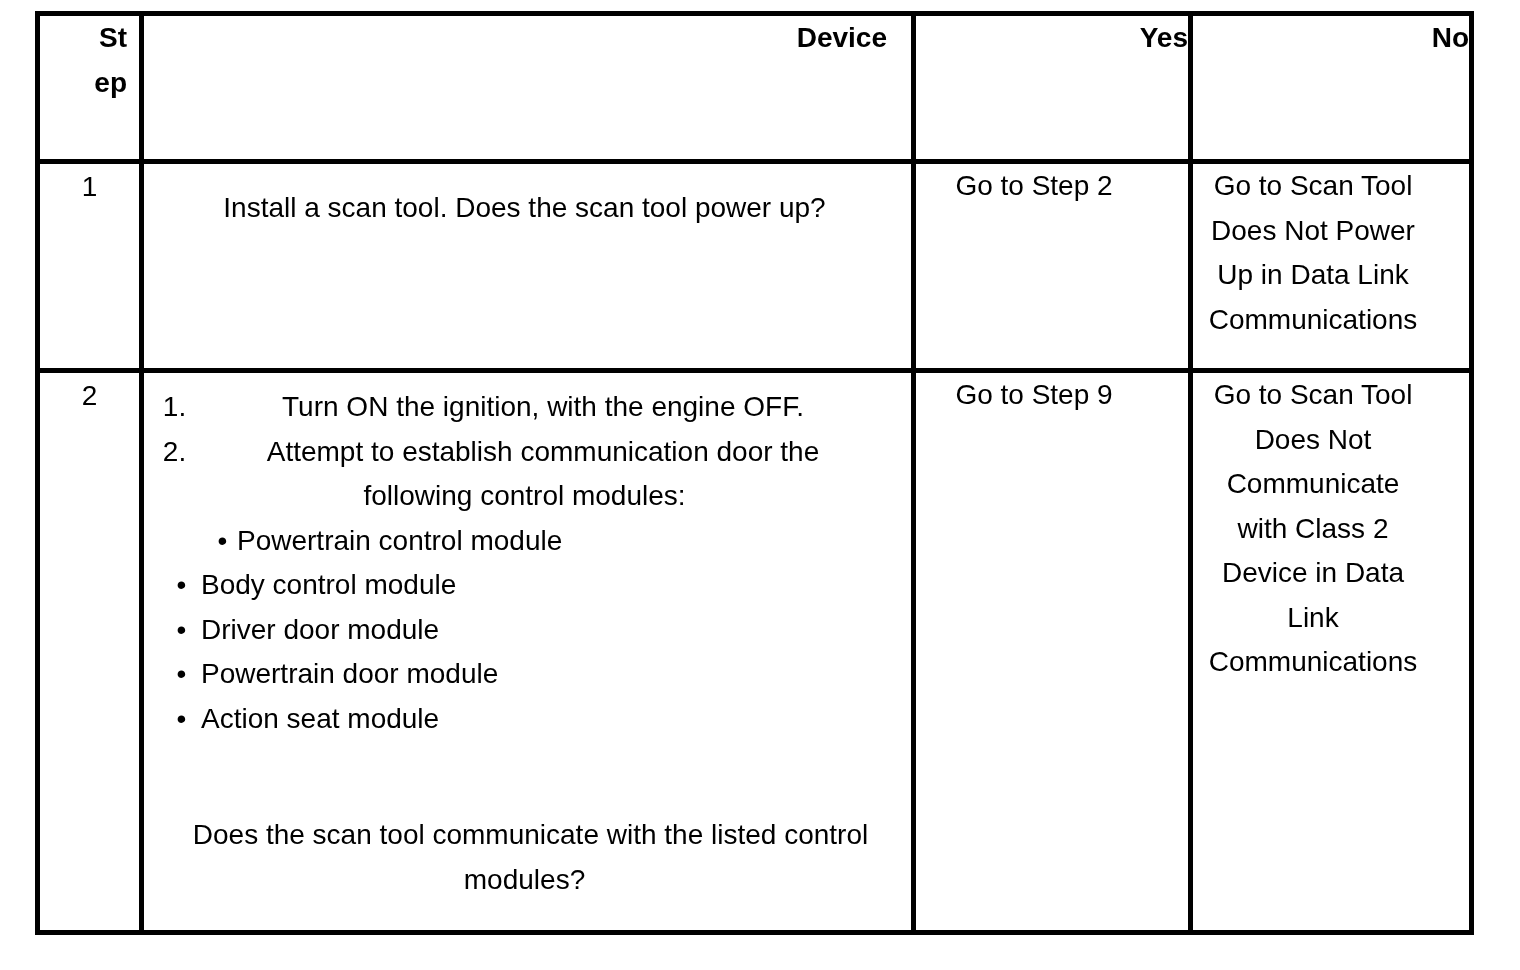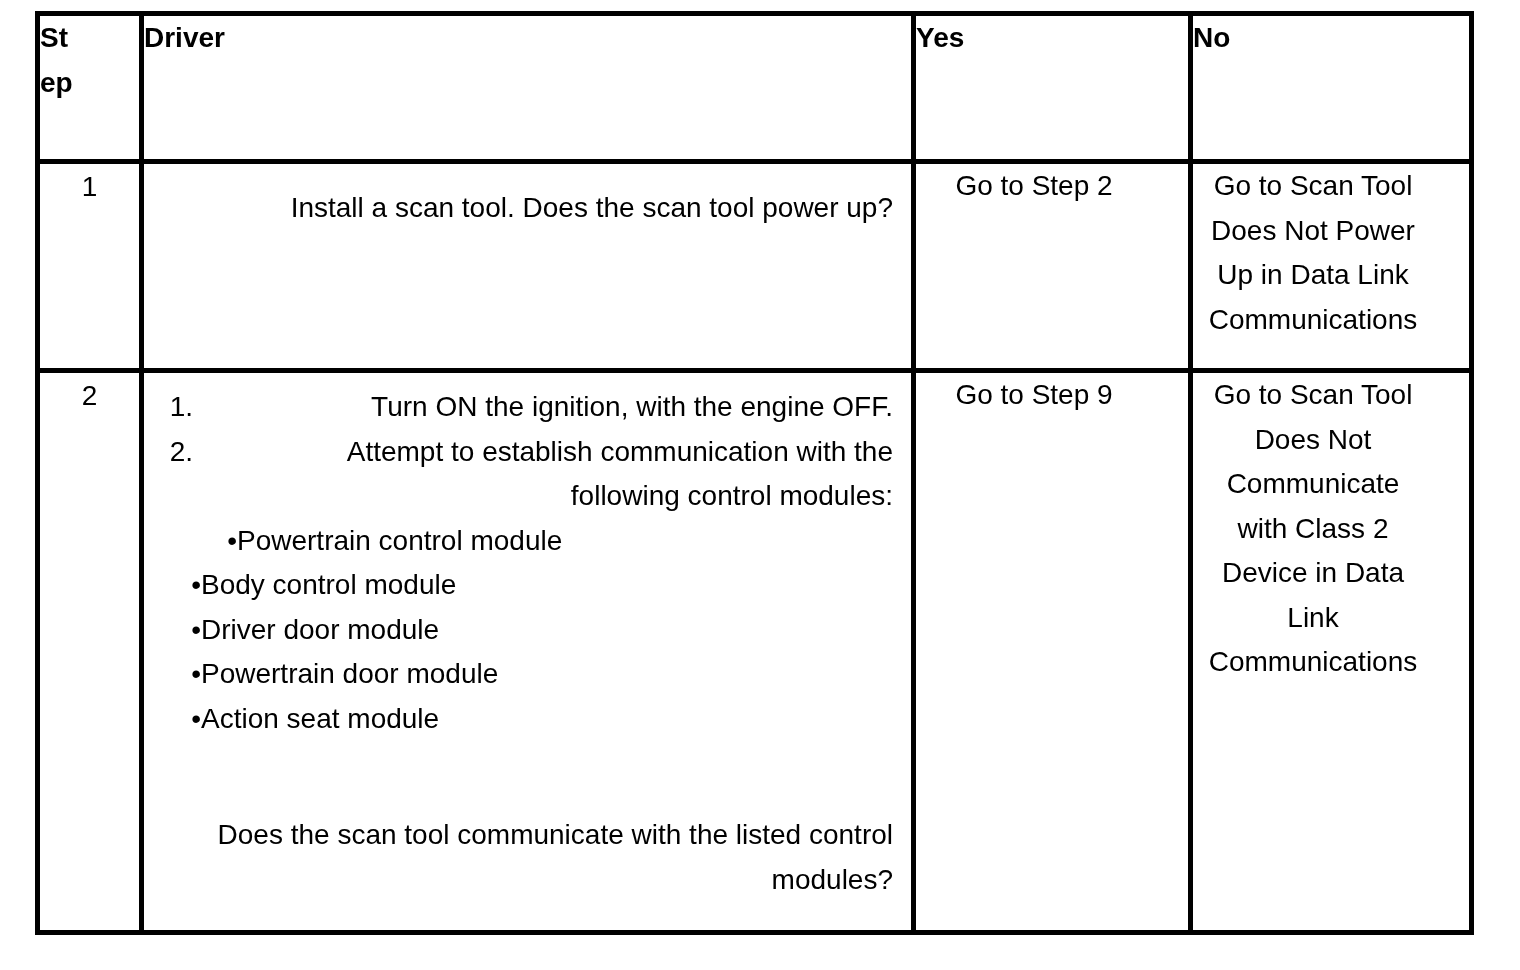--- a/index.html
+++ b/index.html
@@ -29,37 +29,37 @@
     overflow: hidden;
     vertical-align: top;
     background: #ffffff;
   }
   tr.row-header { height: 148px; }
   tr.row-1 { height: 209px; }
   tr.row-2 { height: 562px; }
 
   td.hdr {
     font-weight: bold;
-    text-align: left;
+    text-align: right;
     vertical-align: bottom;
     padding: 0 0 16px 0;
   }
   td.hdr.hdr-step { padding-right: 12px; }
   td.hdr.hdr-action { padding-right: 24px; }
 
   .ml { white-space: pre-line; }
 
   td.cell-step {
     text-align: center;
     vertical-align: middle;
     padding-bottom: 10px;
   }
   td.cell-action {
     vertical-align: top;
-    text-align: right;
+    text-align: center;
     padding: 22px 18px 0 12px;
   }
   td.cell-action.r2 { padding-top: 12px; }
 
   td.cell-yes, td.cell-no {
     vertical-align: bottom;
     text-align: center;
     padding: 0 36px 14px 0;
   }
 
@@ -85,21 +85,21 @@
     <col style="width:104px">
     <col style="width:772px">
     <col style="width:277px">
     <col style="width:281px">
   </colgroup>
 
   <tbody>
       <tr class="row-header">
     <td class="hdr hdr-step ml">St
 ep</td>
-    <td class="hdr hdr-action">Driver</td>
+    <td class="hdr hdr-action">Device</td>
     <td class="hdr">Yes</td>
     <td class="hdr">No</td>
   </tr>
 
   <tr class="row-1">
     <td class="cell-step">1</td>
     <td class="cell-action">
       <div>Install a scan tool. Does the scan tool power up?</div>
     </td>
     <td class="cell-yes">Go to Step 2</td>
@@ -111,21 +111,21 @@
 
   <tr class="row-2">
     <td class="cell-step">2</td>
     <td class="cell-action r2">
       <div class="num-line">
         <span class="num">1.</span>
         <span class="ntext">Turn ON the ignition, with the engine OFF.</span>
       </div>
       <div class="num-line">
         <span class="num">2.</span>
-        <span class="ntext">Attempt to establish communication with the</span>
+        <span class="ntext">Attempt to establish communication door the</span>
       </div>
       <div>following control modules:</div>
       <div class="bullet-row sub">
         <span class="dot">•</span>
         <span>Powertrain control module</span>
       </div>
       <div class="bullet-row">
         <span class="dot">•</span>
         <span>Body control module</span>
       </div>

